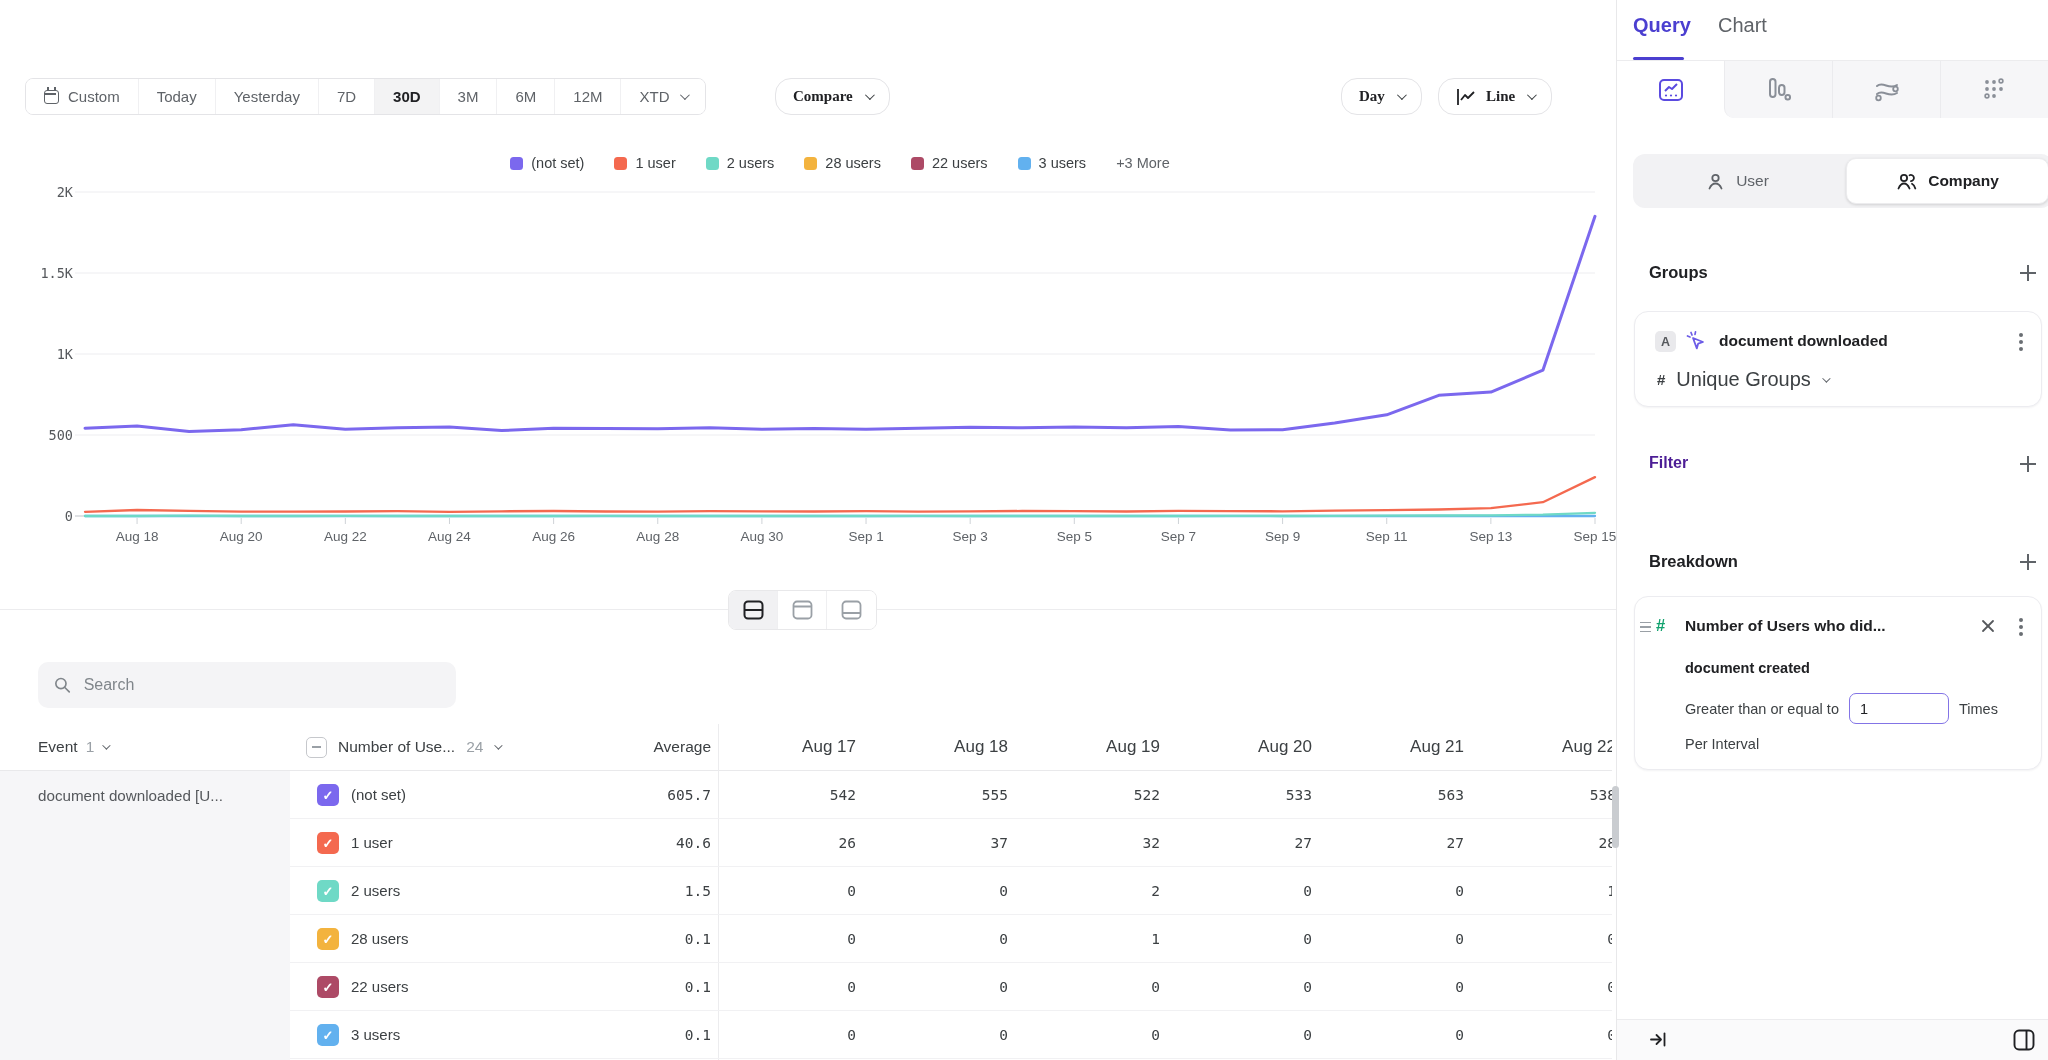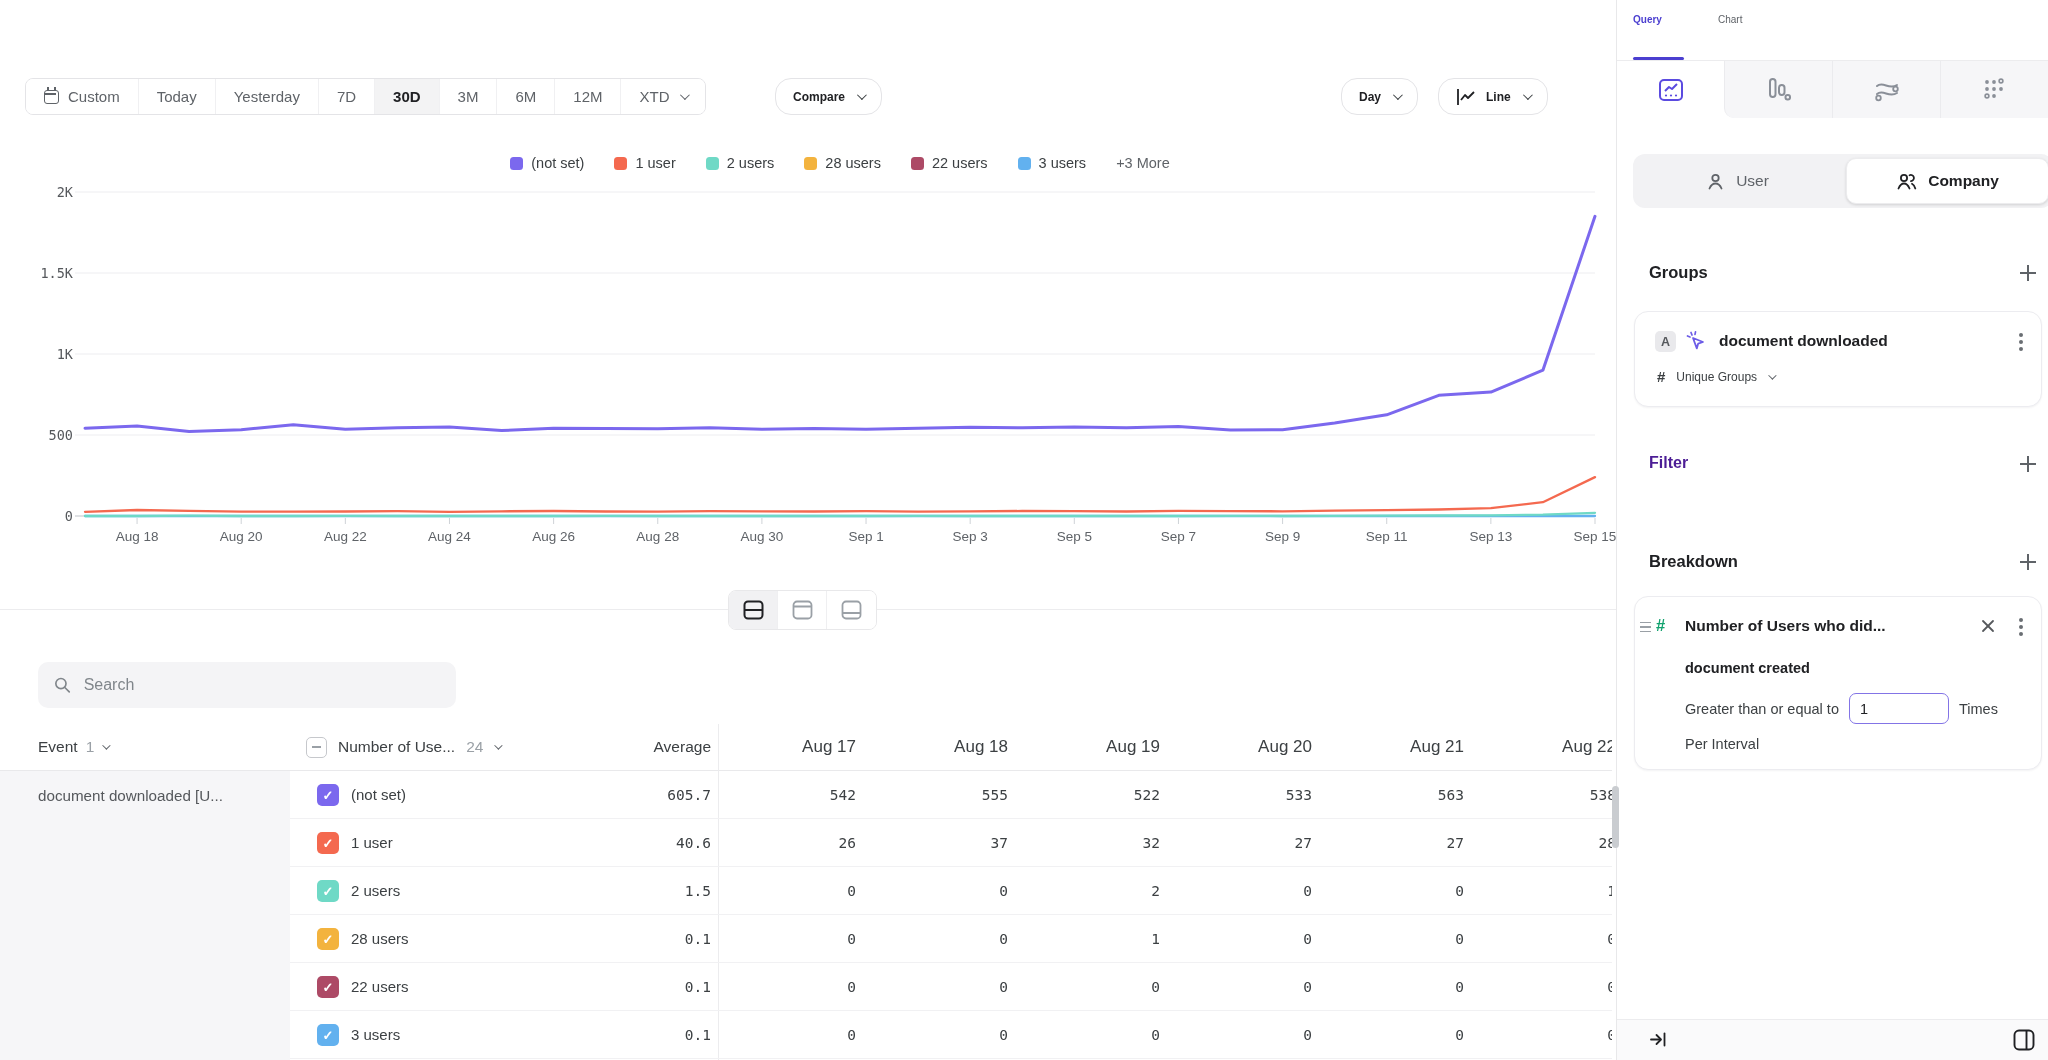--- a/index.html
+++ b/index.html
@@ -14,22 +14,22 @@
                 background:#fff; border:none; border-right:1px solid #f0f0f2; cursor:pointer;
                 font-family:"Liberation Sans", sans-serif; }
   .range-item:last-child { border-right:none;justify-content:flex-end; }
   .range-item.sel { background:#f3f3f4; color:#202124; font-weight:700; }
   .cal-icon { position:relative; width:15px; height:14px; border:1.6px solid #5f6368; border-radius:3px; display:inline-block; }
   .cal-icon::before { content:""; position:absolute; left:2px; top:-4px; width:2px; height:3px; background:#5f6368; box-shadow:7px 0 0 #5f6368; }
   .cal-icon::after { content:""; position:absolute; left:0; top:2.5px; width:11px; height:1.6px; background:#5f6368; }
   .chev { width:7px; height:7px; border-right:1.6px solid currentColor; border-bottom:1.6px solid currentColor;
           transform:rotate(45deg) translateY(-2px); display:inline-block; margin-left:2px; }
   .btn { position:absolute; top:78px; height:37px; display:flex; align-items:center; gap:10px; padding:0 17px;
-         border:1px solid #e4e4e7; border-radius:16px; background:#fff; font-size:12px; color:#202124;
-         font-weight:600; cursor:pointer; font-family:Liberation Sans, sans-serif; }
+         border:1px solid #e4e4e7; border-radius:16px; background:#fff; font-size:15px; color:#202124;
+         font-weight:600; cursor:pointer; font-family:Liberation Serif, serif; }
   .btn .chev { color:#3c4043; }
   .compare-btn { left:775px; }
   .day-btn { left:1341px; }
   .line-btn { left:1438px; }
 
   
   .legend { position:absolute; left:85px; top:155px; width:1510px; display:flex; justify-content:center;
             align-items:center; gap:30px; font-size:14.5px; color:#3c4043; }
   .lg-item { display:flex; align-items:center; gap:8px; cursor:pointer; }
   .sw { width:13px; height:13px; border-radius:3.5px; display:inline-block; }
@@ -81,21 +81,21 @@
   .num { font-family:"DejaVu Sans Mono", monospace; font-size:14.5px; color:#3c4043; }
   .ravg { position:absolute; left:560px; top:0; width:151px; line-height:48px; text-align:right; }
   .rcell { position:absolute; top:0; width:152px; line-height:48px; text-align:right; padding-right:14px; }
   .event-col { position:absolute; left:0; top:771px; width:290px; height:289px; background:#f6f6f8; z-index:3;
                padding:16px 20px 0 38px; font-size:15.2px; color:#55585c; cursor:pointer; white-space:nowrap; overflow:hidden; }
   .vscroll { position:absolute; left:1612px; top:786px; width:7px; height:62px; background:#c9ccd0;
              border-radius:4px; z-index:5; }
 
   
   .panel-divider { position:absolute; left:1616px; top:0; width:1px; height:1060px; background:#e8e8ea; }
-  .tab { position:absolute; top:14px; font-size:10px; cursor:pointer; }
+  .tab { position:absolute; top:14px; font-size:20px; cursor:pointer; }
   .tab-query { left:1633px; color:#4b3fd0; font-weight:700; }
   .tab-chart { left:1718px; color:#5f6368; }
   .tab-underline { position:absolute; left:1633px; top:57px; width:51px; height:3px; background:#4b3fd0; border-radius:2px; z-index:2; }
   .tabs-rule { position:absolute; left:1617px; top:60px; width:431px; height:1px; background:#ececee; }
   .icon-tabs { position:absolute; left:1617px; top:61px; width:431px; height:57px; display:flex; }
   .icon-tab { flex:1; display:flex; align-items:center; justify-content:center; background:#f6f6f8;
               border:none; border-left:1px solid #ebebee; color:#8a8f98; cursor:pointer; }
   .icon-tab.sel { background:#fff; border-left:none; color:#5b4be0; }
   .icon-tab:nth-child(2) { border-bottom-left-radius:10px; }
 
@@ -116,21 +116,21 @@
   .metric-card { top:311px; height:96px; }
   .badge-a { position:absolute; left:20px; top:19px; width:21px; height:21px; background:#e9e9ec; border-radius:5px;
              font-size:12.5px; font-weight:700; color:#55585c; display:flex; align-items:center; justify-content:center; }
   .click-icon { position:absolute; left:49px; top:17px; }
   .metric-name { position:absolute; left:84px; top:20px; font-size:15.5px; font-weight:700; color:#202124; }
   .kebab { position:absolute; width:4px; height:4px; border-radius:50%; background:#6a6e73;
            box-shadow:0 7px 0 #6a6e73, 0 -7px 0 #6a6e73; cursor:pointer; }
   .metric-card .kebab { right:18px; top:28px; }
   .measure-row { position:absolute; left:22px; top:56px; display:flex; align-items:center; gap:11px; cursor:pointer; }
   .measure-prefix { font-size:15px; font-weight:700; color:#3c4043; }
-  .measure-label { font-size:12px; color:#3c4043; }
+  .measure-label { font-size:20px; color:#3c4043; }
 
   .breakdown-card { top:596px; height:174px; }
   .bd-handle { position:absolute; left:5px; top:25px; width:11px; height:10px;
                border-top:1.5px solid #9aa0a6; border-bottom:1.5px solid #9aa0a6; }
   .bd-handle::after { content:""; position:absolute; left:0; top:3.2px; width:11px; height:1.5px; background:#9aa0a6; }
   .bd-hash { position:absolute; left:21px; top:19px; font-size:16.5px; font-weight:700; color:#12a26e; }
   .bd-title { position:absolute; left:50px; top:20px; font-size:15.5px; font-weight:700; color:#202124; }
   .bd-close { position:absolute; right:46px; top:22px; cursor:pointer; color:#55585c; }
   .breakdown-card .kebab { right:18px; top:28px; }
   .bd-event { position:absolute; left:50px; top:63px; font-size:14.5px; font-weight:700; color:#202124; }

